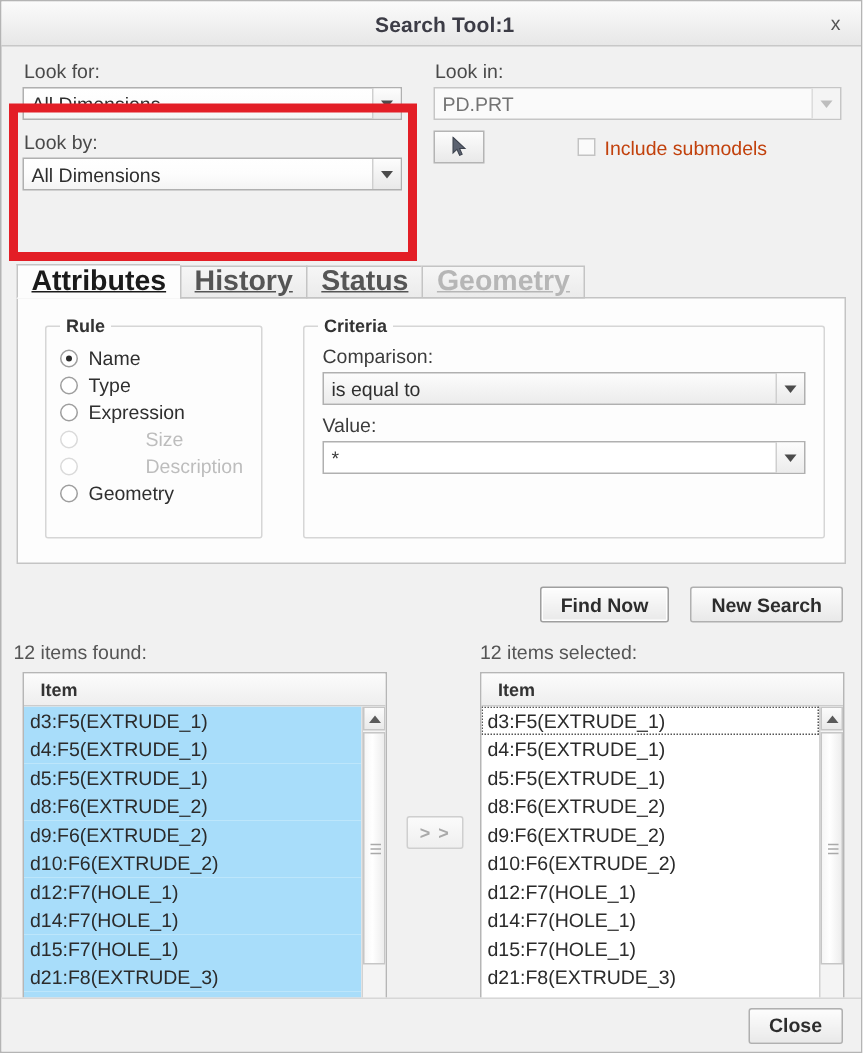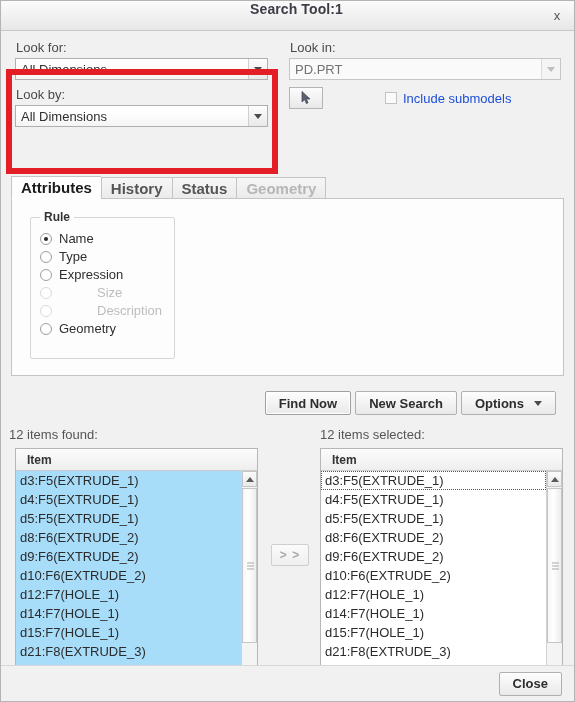--- a/index.html
+++ b/index.html
@@ -25,21 +25,21 @@
   }
 
   
   .titlebar {
     position: relative;
     height: 29px;
     flex: 0 0 29px;
     background: linear-gradient(to bottom, #fbfbfb 0%, #f0f0f0 55%, #e7e7e7 100%);
     border-bottom: 1px solid #c8c8c8;
     display: flex;
-    align-items: flex-start;
+    align-items: center;
     justify-content: center;
     padding-left: 18px;
   }
   .title-text {
     font-size: 14px;
     font-weight: bold;
     color: #3c3c46;
     letter-spacing: .1px;
   }
   .title-close {
@@ -133,21 +133,21 @@
   .chk-wrap {
     margin-left: 62px;
     display: flex; align-items: center; gap: 6px;
   }
   .chkbox {
     width: 12px; height: 12px;
     box-sizing: border-box;
     border: 1px solid #c3c3c3;
     background: #fafafa;
   }
-  .chk-label { font-size: 13px; color: #1d4ed8; }
+  .chk-label { font-size: 13px; color: #c2410c; }
 
   
   .redbox {
     position: absolute;
     left: 5px; top: 38px;
     width: 272px; height: 105px;
     box-sizing: border-box;
     border: 6px solid #e31e26;
     pointer-events: none;
     z-index: 40;
@@ -161,26 +161,27 @@
     height: 23px;
     display: flex;
     align-items: flex-end;
     z-index: 5;
   }
   .tab {
     height: 22px;
     box-sizing: border-box;
     padding: 0 9px;
     display: flex; align-items: center;
-    font-size: 15px; font-weight: bold;
+    font-size: 19px; font-weight: bold;
     color: #555;
     background: linear-gradient(to bottom,#f6f6f6,#ebebeb);
     border: 1px solid #c4c4c4;
     border-right: none;
     cursor: pointer;
+    text-decoration: underline;
   }
   .tab:last-child { border-right: 1px solid #c4c4c4; }
   .tab.active {
     background: #fdfdfd;
     color: #1b1b1b;
     height: 23px;
     border-bottom-color: #fdfdfd;
   }
   .tab.disabled { color: #b6b6b6; cursor: default; }
 
@@ -243,22 +244,22 @@
   .crit-inner { position: absolute; left: 12px; top: 12px; right: 12px; }
   .crit-lbl { font-size: 13px; color: #3c3c3c; margin-bottom: 3px; }
   .crit-inner .combo { margin-bottom: 6px; }
   .combo.textfield { background:#ffffff; }
   .combo.textfield .val { color:#3a3a3a; }
   .combo.textfield .arrowbox { background: linear-gradient(to bottom,#fcfcfc,#ececec); }
 
   
   .btnrow {
     position: absolute;
-    right: 18px; top: 360px;
-    display: flex; gap: 4px;
+    right: 12px; top: 360px;
+    display: flex; gap: 14px;
   }
   .btn {
     height: 24px;
     box-sizing: border-box;
     padding: 0 13px;
     border: 1px solid #b0b0b0;
     border-radius: 2px;
     background: linear-gradient(to bottom,#fdfdfd,#e9e9e9);
     font-size: 13px; font-weight: bold; color: #2d2d2d;
     display: flex; align-items: center; justify-content: center;
@@ -480,29 +481,44 @@
             <span class="radio dis"></span>
             <span class="radio-label">Description</span>
           </div>
           <div class="radio-row">
             <span class="radio"></span>
             <span class="radio-label">Geometry</span>
           </div>
         </div>
       </div>
 
+      <div class="group" id="group-criteria">
+        <span class="legend">Criteria</span>
+        <div class="crit-inner">
+          <div class="crit-lbl">Comparison:</div>
+          <div class="combo flat">
+            <span class="val">is equal to</span>
+            <span class="arrowbox">
+                <i class="tri-down"></i>
+              </span>
+          </div>
+          <div class="crit-lbl">Value:</div>
+          <div class="combo textfield">
+            <span class="val">*</span>
+            <span class="arrowbox">
+                <i class="tri-down"></i>
+              </span>
+          </div>
+        </div>
+      </div>
     </div>
 
     <div class="btnrow">
       <div class="btn focus">Find Now</div>
       <div class="btn">New Search</div>
-      <div class="btn">
-        <span>Options</span>
-        <i class="small-tri"></i>
-      </div>
     </div>
 
     <div class="results">
 
       <div class="res-label" id="label-found">12 items found:</div>
       <div class="res-label" id="label-selected">12 items selected:</div>
 
       <div class="listbox" id="list-found">
         <div class="list-header">Item</div>
         <div class="list-body">

